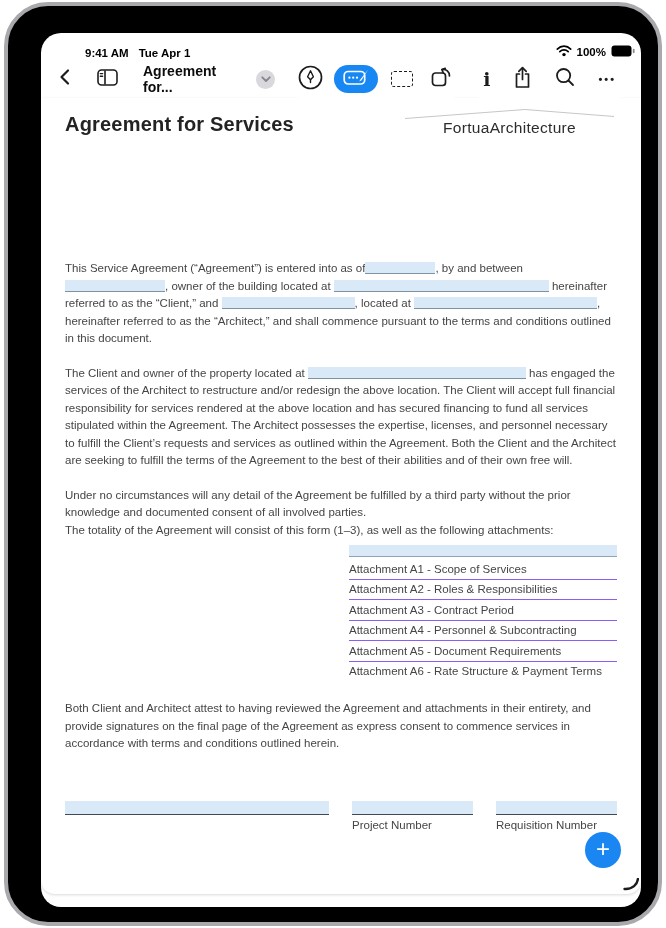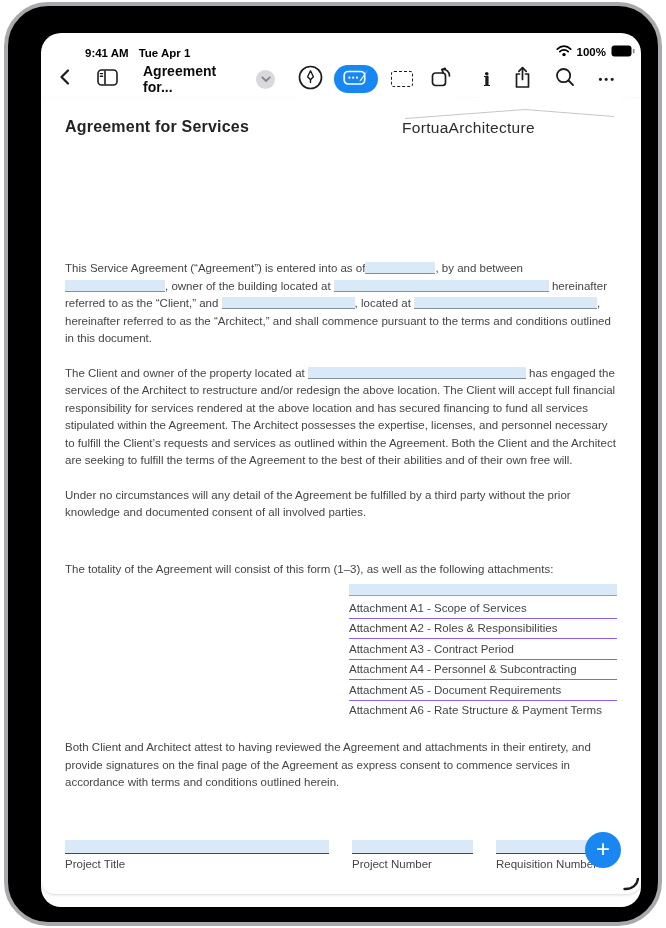--- a/index.html
+++ b/index.html
@@ -41,39 +41,39 @@
                 border-radius:20px; height:40px; padding:0 17px; }
   .info-glyph { font-family:"DejaVu Serif", serif; font-size:19px; font-weight:600; color:#1c1c1e; line-height:1; }
   .more-glyph { font-size:11px; letter-spacing:2px; font-weight:700; color:#1c1c1e; line-height:1; }
 
   
   .page { position:absolute; left:0; top:65px; width:600px; height:796px; background:#fff;
           border-radius:0 0 14px 14px; z-index:1; box-shadow:0 1px 3px rgba(0,0,0,0.15); }
   .page-inner { padding:10px 24px 0 24px; height:100%; position:relative; }
 
   .doc-header { display:flex; justify-content:space-between; align-items:flex-end; }
-  .doc-title { font-size:16px; font-weight:700; color:#232325; letter-spacing:0.2px; }
-  .logo { text-align:left; }
+  .doc-title { font-size:20px; font-weight:700; color:#232325; letter-spacing:0.2px; }
+  .logo { text-align:center; }
   .logo svg { display:block; margin-left:auto; }
   .logo-text { font-size:15.5px; font-weight:500; color:#2c2c2e; letter-spacing:0.3px; line-height:1.1; }
 
   .para { font-size:11.5px; line-height:17.5px; color:#454547; }
   .p1 { margin-top:124px; }
   .p2 { margin-top:17px; }
   .p3 { margin-top:17px; }
   .p4 { margin-top:19px; }
 
   .field { display:inline-block; background:#d9e9f8; border-bottom:1px solid #7e939f;
            height:12px; vertical-align:-2px; }
   .w70  { width:70px; }  .w100 { width:100px; } .w215 { width:215px; }
   .w133 { width:133px; } .w183 { width:183px; } .w218 { width:218px; }
 
   .attach-heading { margin-top:23px; font-size:11.5px; line-height:17.5px; color:#454547;
                     text-decoration:underline; }
-  .attach-intro { font-size:11.5px; line-height:17.5px; color:#454547;margin-top:39px; }
+  .attach-intro { font-size:11.5px; line-height:17.5px; color:#454547; }
 
   .attach-table { width:268px; margin-left:auto; margin-top:6px; }
   .attach-blank { height:12px; background:#d9e9f8; border-bottom:1px solid #8fa3b0; margin-bottom:2px; }
   .attach-row { font-size:11.5px; line-height:15px; color:#454547; padding:2.5px 0 2px;
                 border-bottom:1px solid #8b5cf6; }
   .attach-row:last-child { border-bottom:none; }
 
   .footer-row { display:flex; justify-content:space-between; margin-top:48px; }
   .fg1 { width:264px; } .fg2 { width:121px; } .fg3 { width:121px; }
   .ffield { height:14px; background:#d9e9f8; border-bottom:1.5px solid #3f4a55; }
@@ -229,21 +229,20 @@
             <div class="attach-row">Attachment A4 - Personnel &amp; Subcontracting</div>
             <div class="attach-row">Attachment A5 - Document Requirements</div>
             <div class="attach-row">Attachment A6 - Rate Structure &amp; Payment Terms</div>
           </div>
 
           <p class="para p4">Both Client and Architect attest to having reviewed the Agreement and attachments in their entirety, and provide signatures on the final page of the Agreement as express consent to commence services in accordance with terms and conditions outlined herein.</p>
 
           <div class="footer-row">
             <div class="fg1">
               <div class="ffield"></div>
-              <div class="flabel">Project Title</div>
             </div>
             <div class="fg2">
               <div class="ffield"></div>
               <div class="flabel">Project Number</div>
             </div>
             <div class="fg3">
               <div class="ffield"></div>
               <div class="flabel">Requisition Number</div>
             </div>
           </div>

